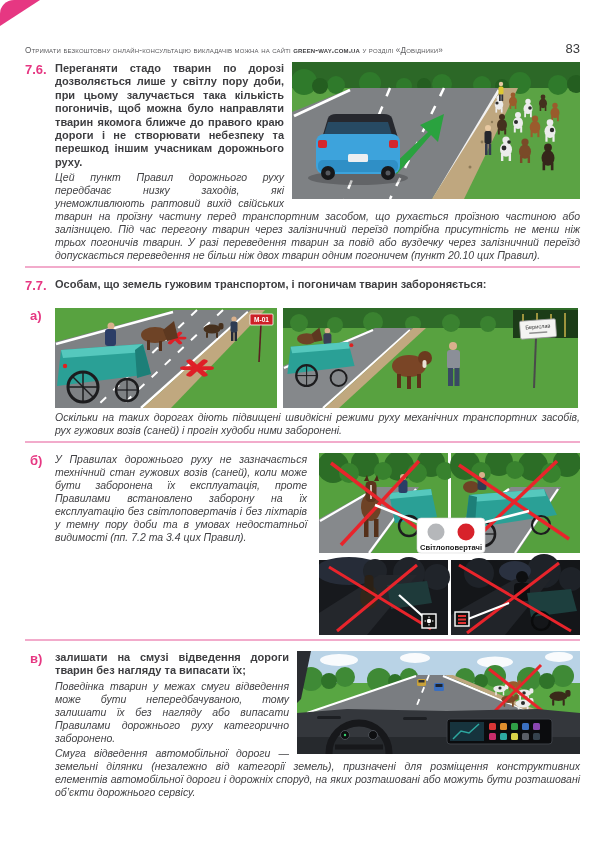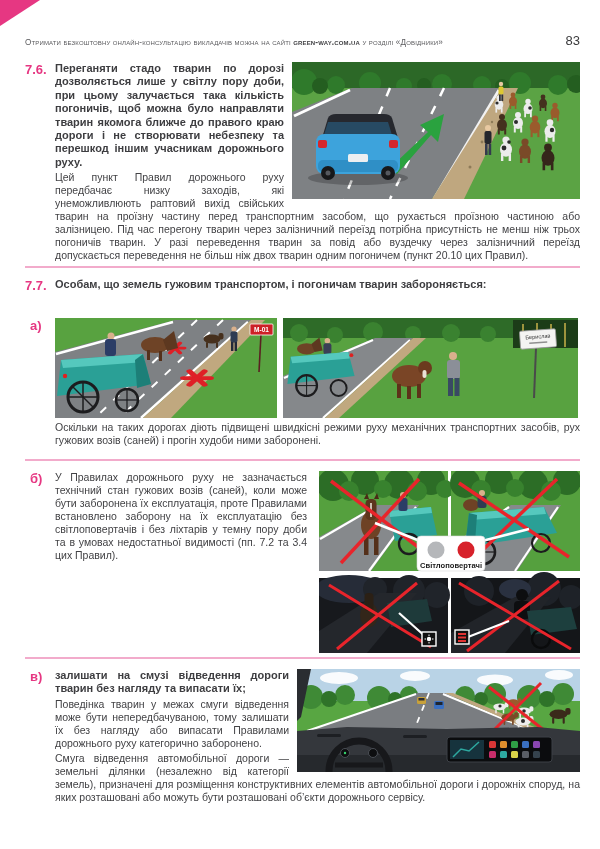--- a/index.html
+++ b/index.html
@@ -1,59 +1,59 @@
 <!DOCTYPE html>
 <html lang="uk"><head>
 <meta charset="utf-8">
 <style>
   html,body { margin:0; padding:0; background:#fff; }
   .page {
     position:relative; width:600px; height:849px; background:#fff;
-    font-family:"Liberation Sans", sans-serif; color:#414144; overflow:hidden;
+    font-family:"Liberation Sans", sans-serif; color:#414144; overflow:hidden;border-radius:14px;
   }
   .corner-tri {
     position:absolute; top:0; left:0; width:0; height:0;
     border-top:26px solid #e63782; border-right:40px solid transparent;
   }
   .hdr {
     position:absolute; top:33px; left:25px; right:20px;
     display:flex; justify-content:space-between; align-items:baseline;
   }
   .hdr-note {
     margin:0; font-size:8.2px; letter-spacing:.15px; color:#59595c;
     font-variant:small-caps;
   }
   .hdr-note b { color:#3f3f42; }
-  .pagenum { font-size:13px; color:#3a3a3c; }
+  .pagenum { font-size:13px; color:#3a3a3c;margin-top:8px; }
   .content { padding:62px 20px 0 25px; }
   section { position:relative; padding-left:30px; }
   section::after { content:""; display:block; clear:both; }
   .num {
     position:absolute; left:0; top:0; font-weight:700; font-size:13px;
     color:#e63782; line-height:1.22;
   }
   .num-letter { left:5px; }
   .lead {
     margin:0; font-weight:700; font-size:11px; line-height:1.22;
     color:#3d3d40; text-align:justify; hyphens:auto;
   }
   .body {
     margin:2px 0 0; font-size:10.5px; line-height:1.24; color:#424245;
-    text-align:justify; hyphens:auto;
+    text-align:justify; hyphens:auto;font-style:italic;
   }
   .divider { border:none; border-top:2px solid #f2abcb; margin:4px 0 10px; }
   figure { margin:0; }
   .fig-right { float:right; }
   .fig-76 { margin:0 0 6px 8px; }
   .fig-b  { margin:0 0 0 12px; }
   .fig-v  { margin:0 0 4px 8px; }
   .img-row { display:flex; gap:6px; margin:8px 0 3px; }
   svg { display:block; }
-  .s77-head { margin-bottom:26px; }
-  .mb-a { margin-bottom:12px; }
+  .s77-head { margin-bottom:16px; }
+  .mb-a { margin-bottom:4px; }
 </style>
 </head>
 <body>
 
 <div class="page">
 
   <svg width="0" height="0" style="position:absolute" aria-hidden="true">
     <defs>
       <g id="cow-r">
         <ellipse cx="0" cy="3" rx="5" ry="6"></ellipse>

